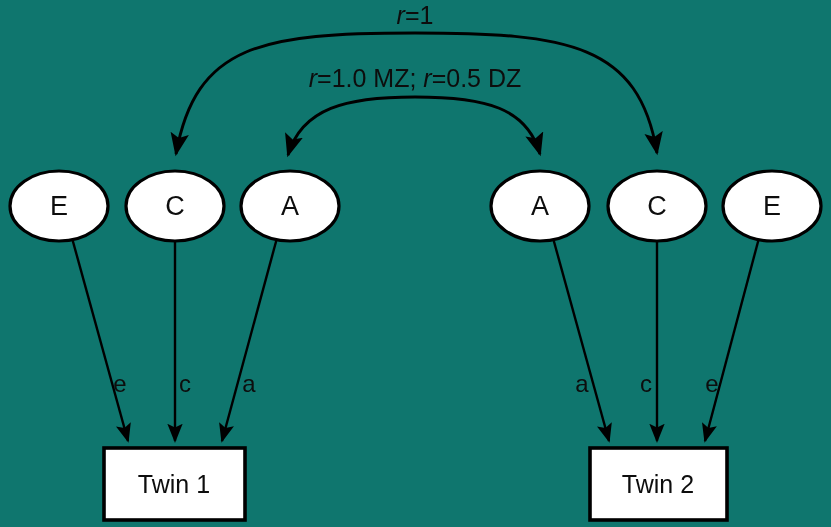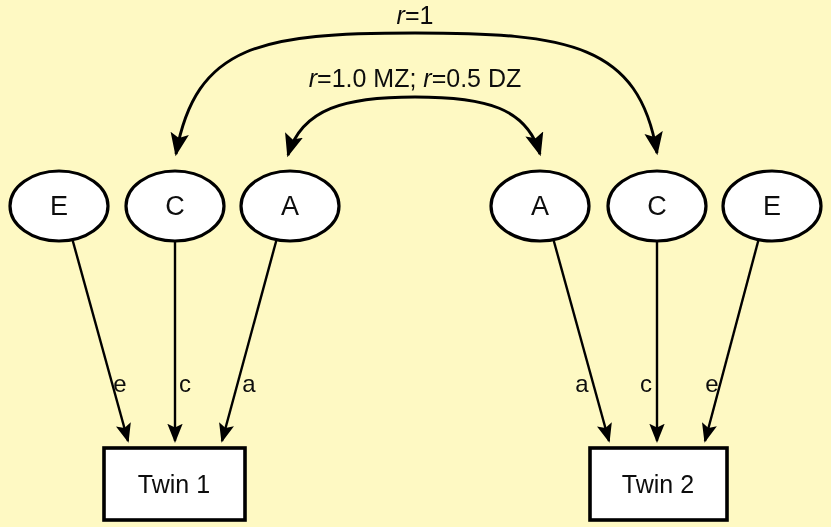--- a/index.html
+++ b/index.html
@@ -11,21 +11,21 @@
   body {
     width: 831px;
     height: 527px;
     overflow: hidden;
     font-family: "Liberation Sans", sans-serif;
   }
   #diagram-root {
     position: relative;
     width: 831px;
     height: 527px;
-    background: #fef9c3;
+    background: #0f766e;
   }
   svg#path-diagram {
     display: block;
     width: 831px;
     height: 527px;
   }
   .node-shape {
     fill: #ffffff;
     stroke: #000000;
     stroke-width: 3.2;

